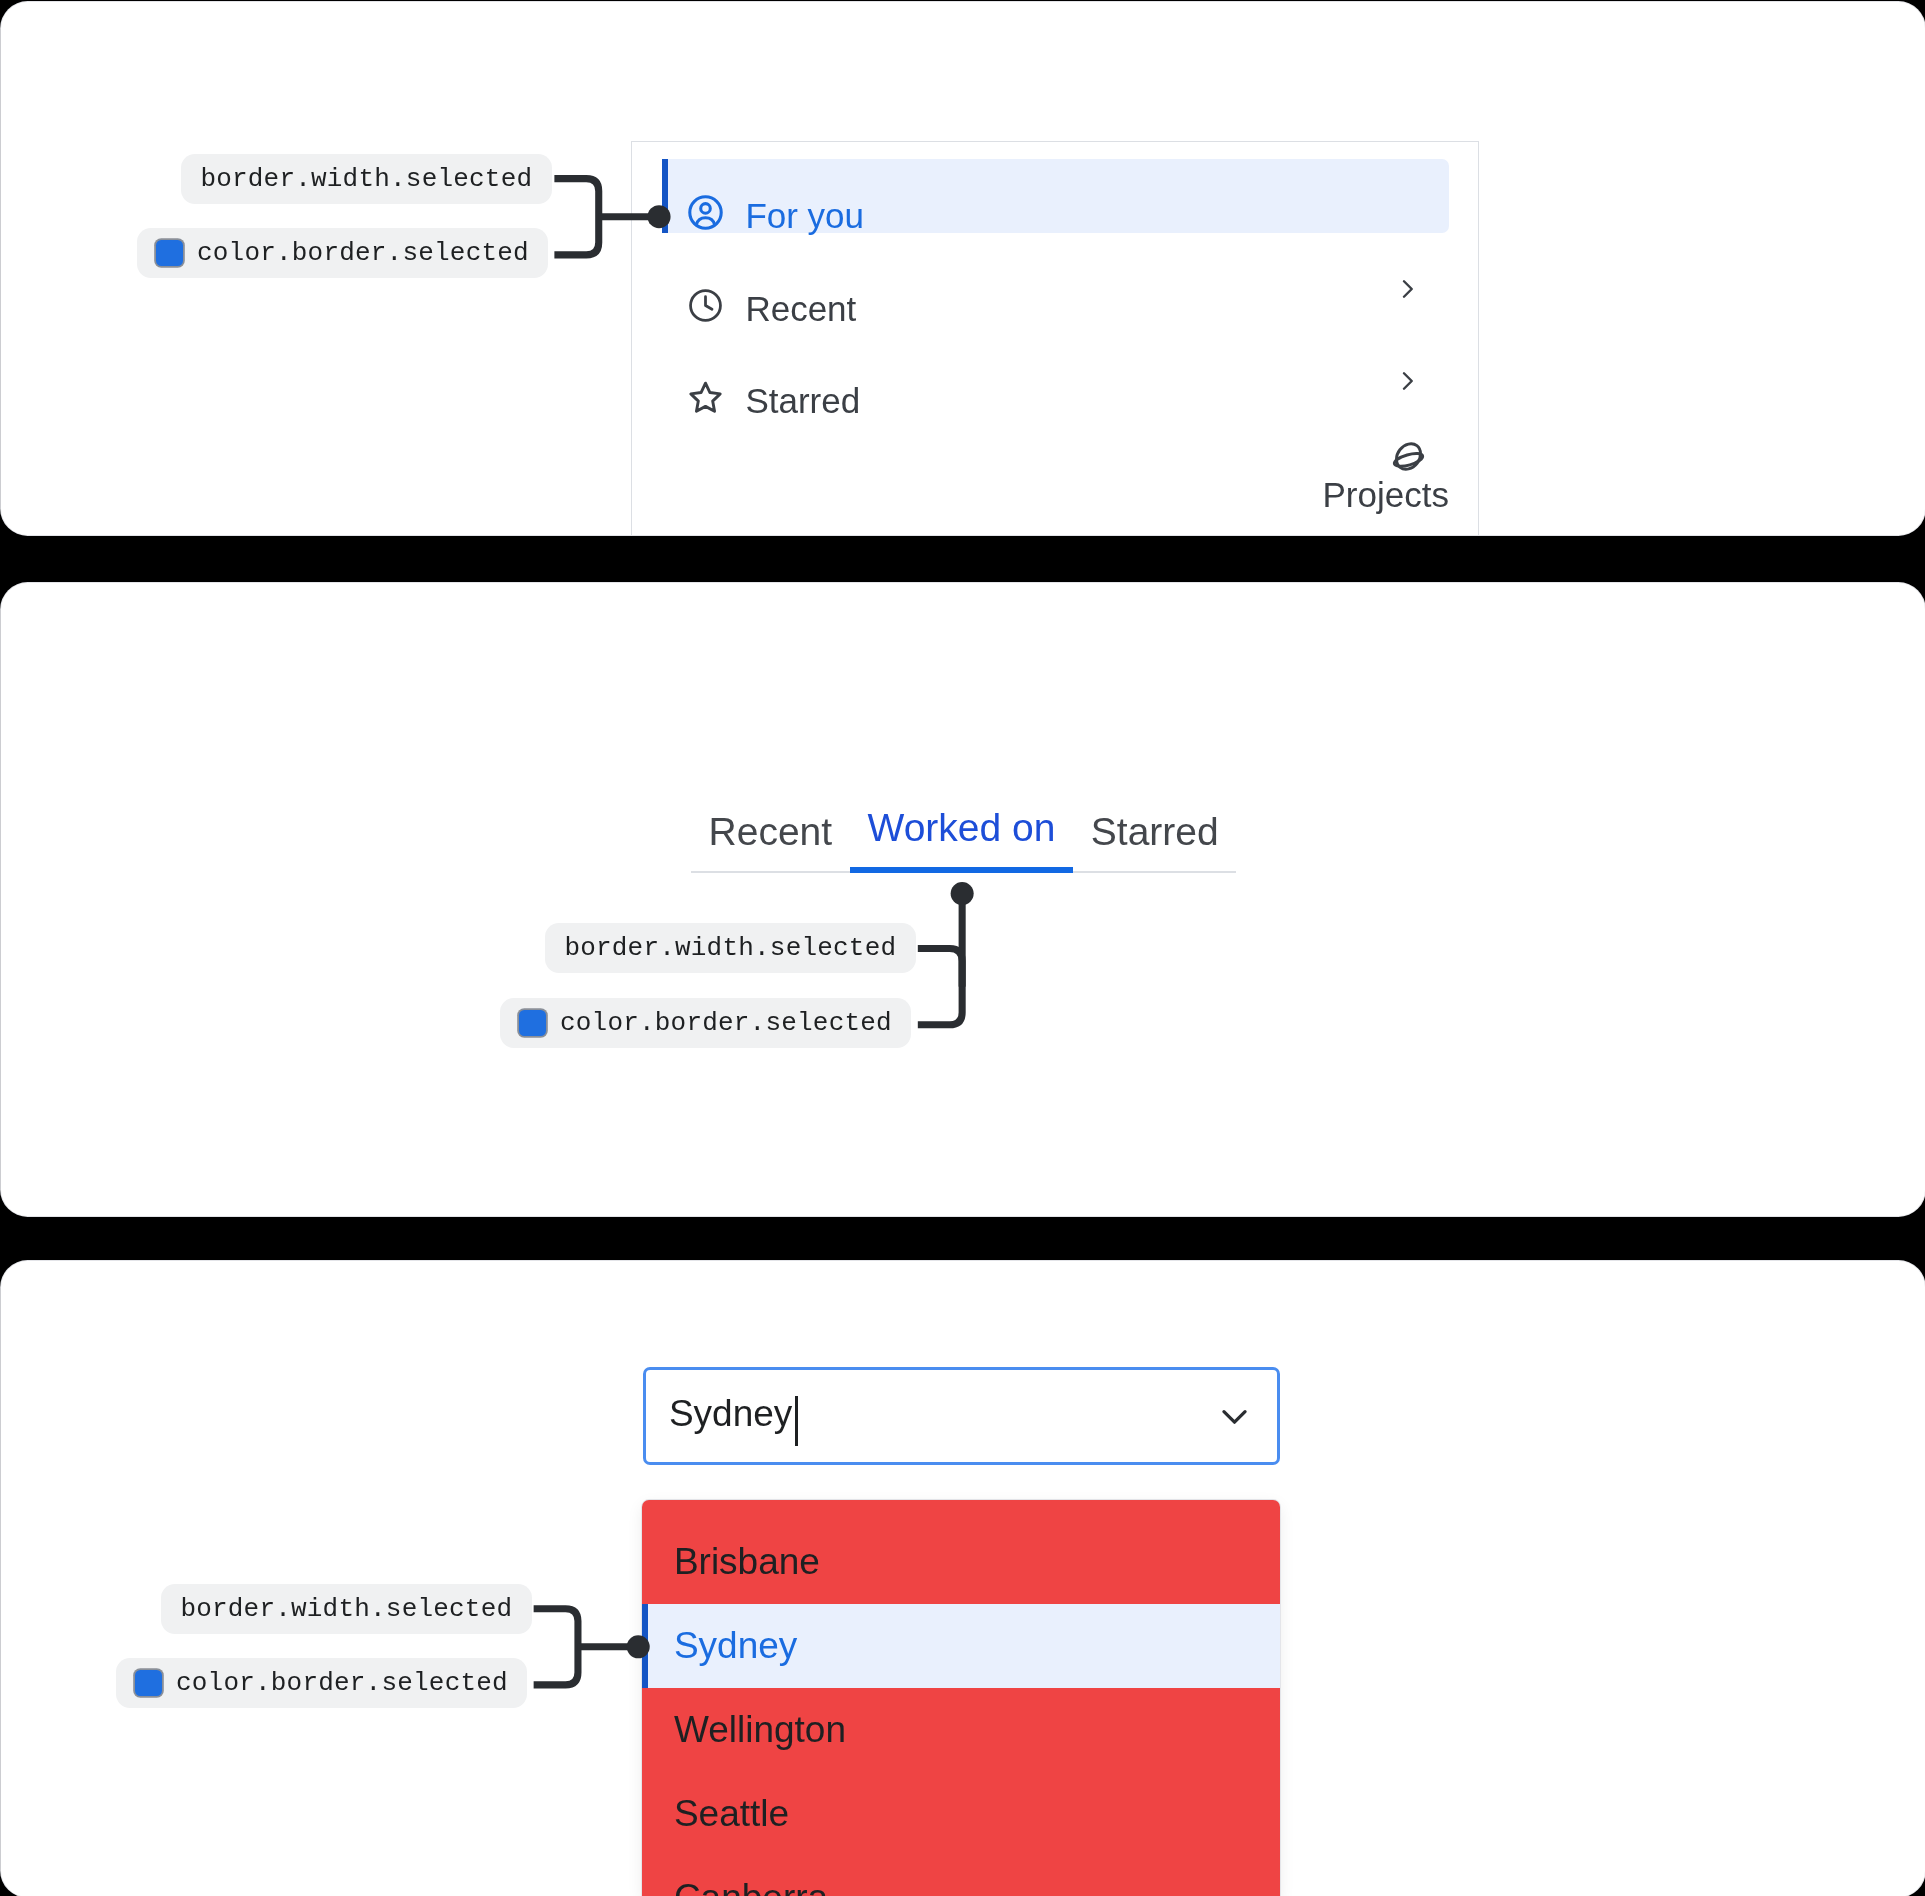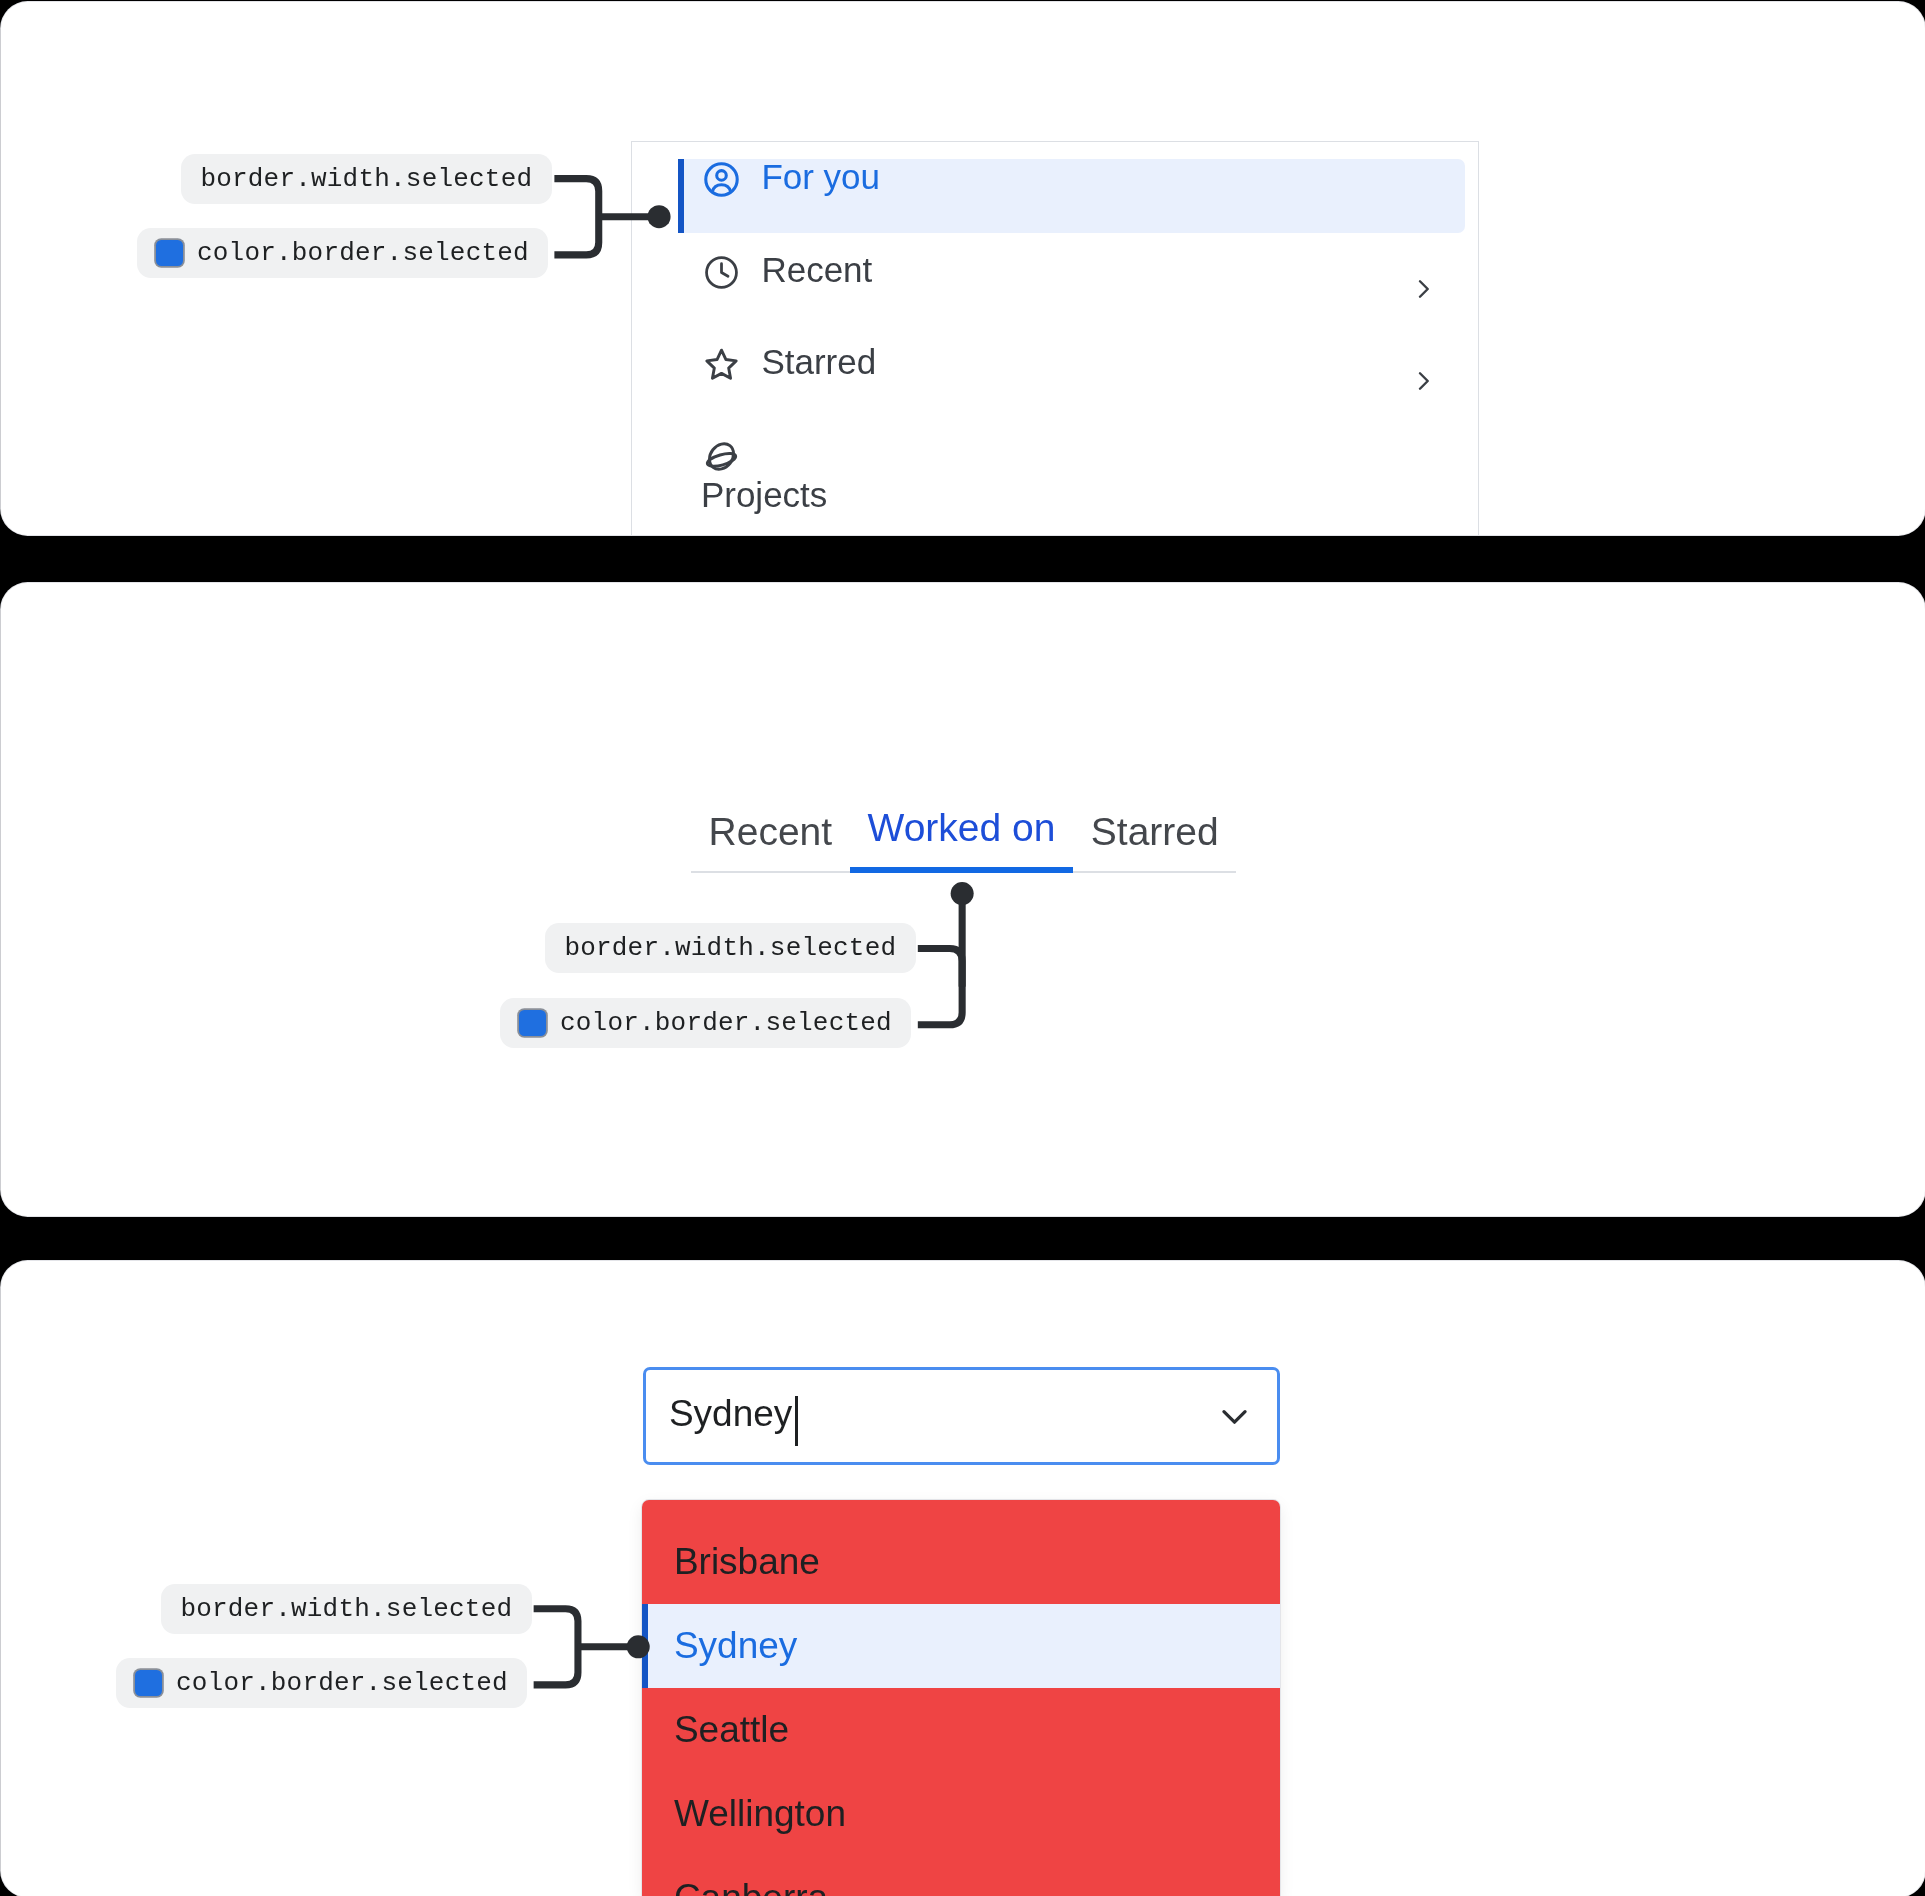--- a/index.html
+++ b/index.html
@@ -67,25 +67,25 @@
     top: 139px;
     width: 848px;
     height: 408px;
     border: 0.9px solid #dcdfe4;
     border-bottom: none;
     box-sizing: border-box;
     background: #fff;
   }
   .menu-item {
     position: absolute;
-    left: 46px;
+    left: 30px;
     width: 787px;
     height: 74px;
     display: flex;
-    align-items: flex-start;
+    align-items: flex-end;
     border-radius: 7px;
     box-sizing: border-box;
     padding-left: 23px;
   }
   .menu-item .mi-icon {
     width: 41px;
     height: 41px;
     flex: 0 0 auto;
     display: flex;
     align-items: center;
@@ -335,24 +335,24 @@
 
   <div id="option-list" style="top:239px;">
     <div style="height:19.5px"></div>
     <div class="option">
       <span class="opt-label">Brisbane</span>
     </div>
     <div class="option selected">
       <span class="opt-label">Sydney</span>
     </div>
     <div class="option">
+      <span class="opt-label">Wellington</span>
+    </div>
+    <div class="option">
       <span class="opt-label">Seattle</span>
-    </div>
-    <div class="option">
-      <span class="opt-label">Wellington</span>
     </div>
     <div class="option">
       <span class="opt-label">Canberra</span>
     </div>
   </div>
 
   <div class="chip" style="left:160px; top:323px; padding:0 19.5px;">
     <span class="chip-text">border.width.selected</span>
   </div>
 

